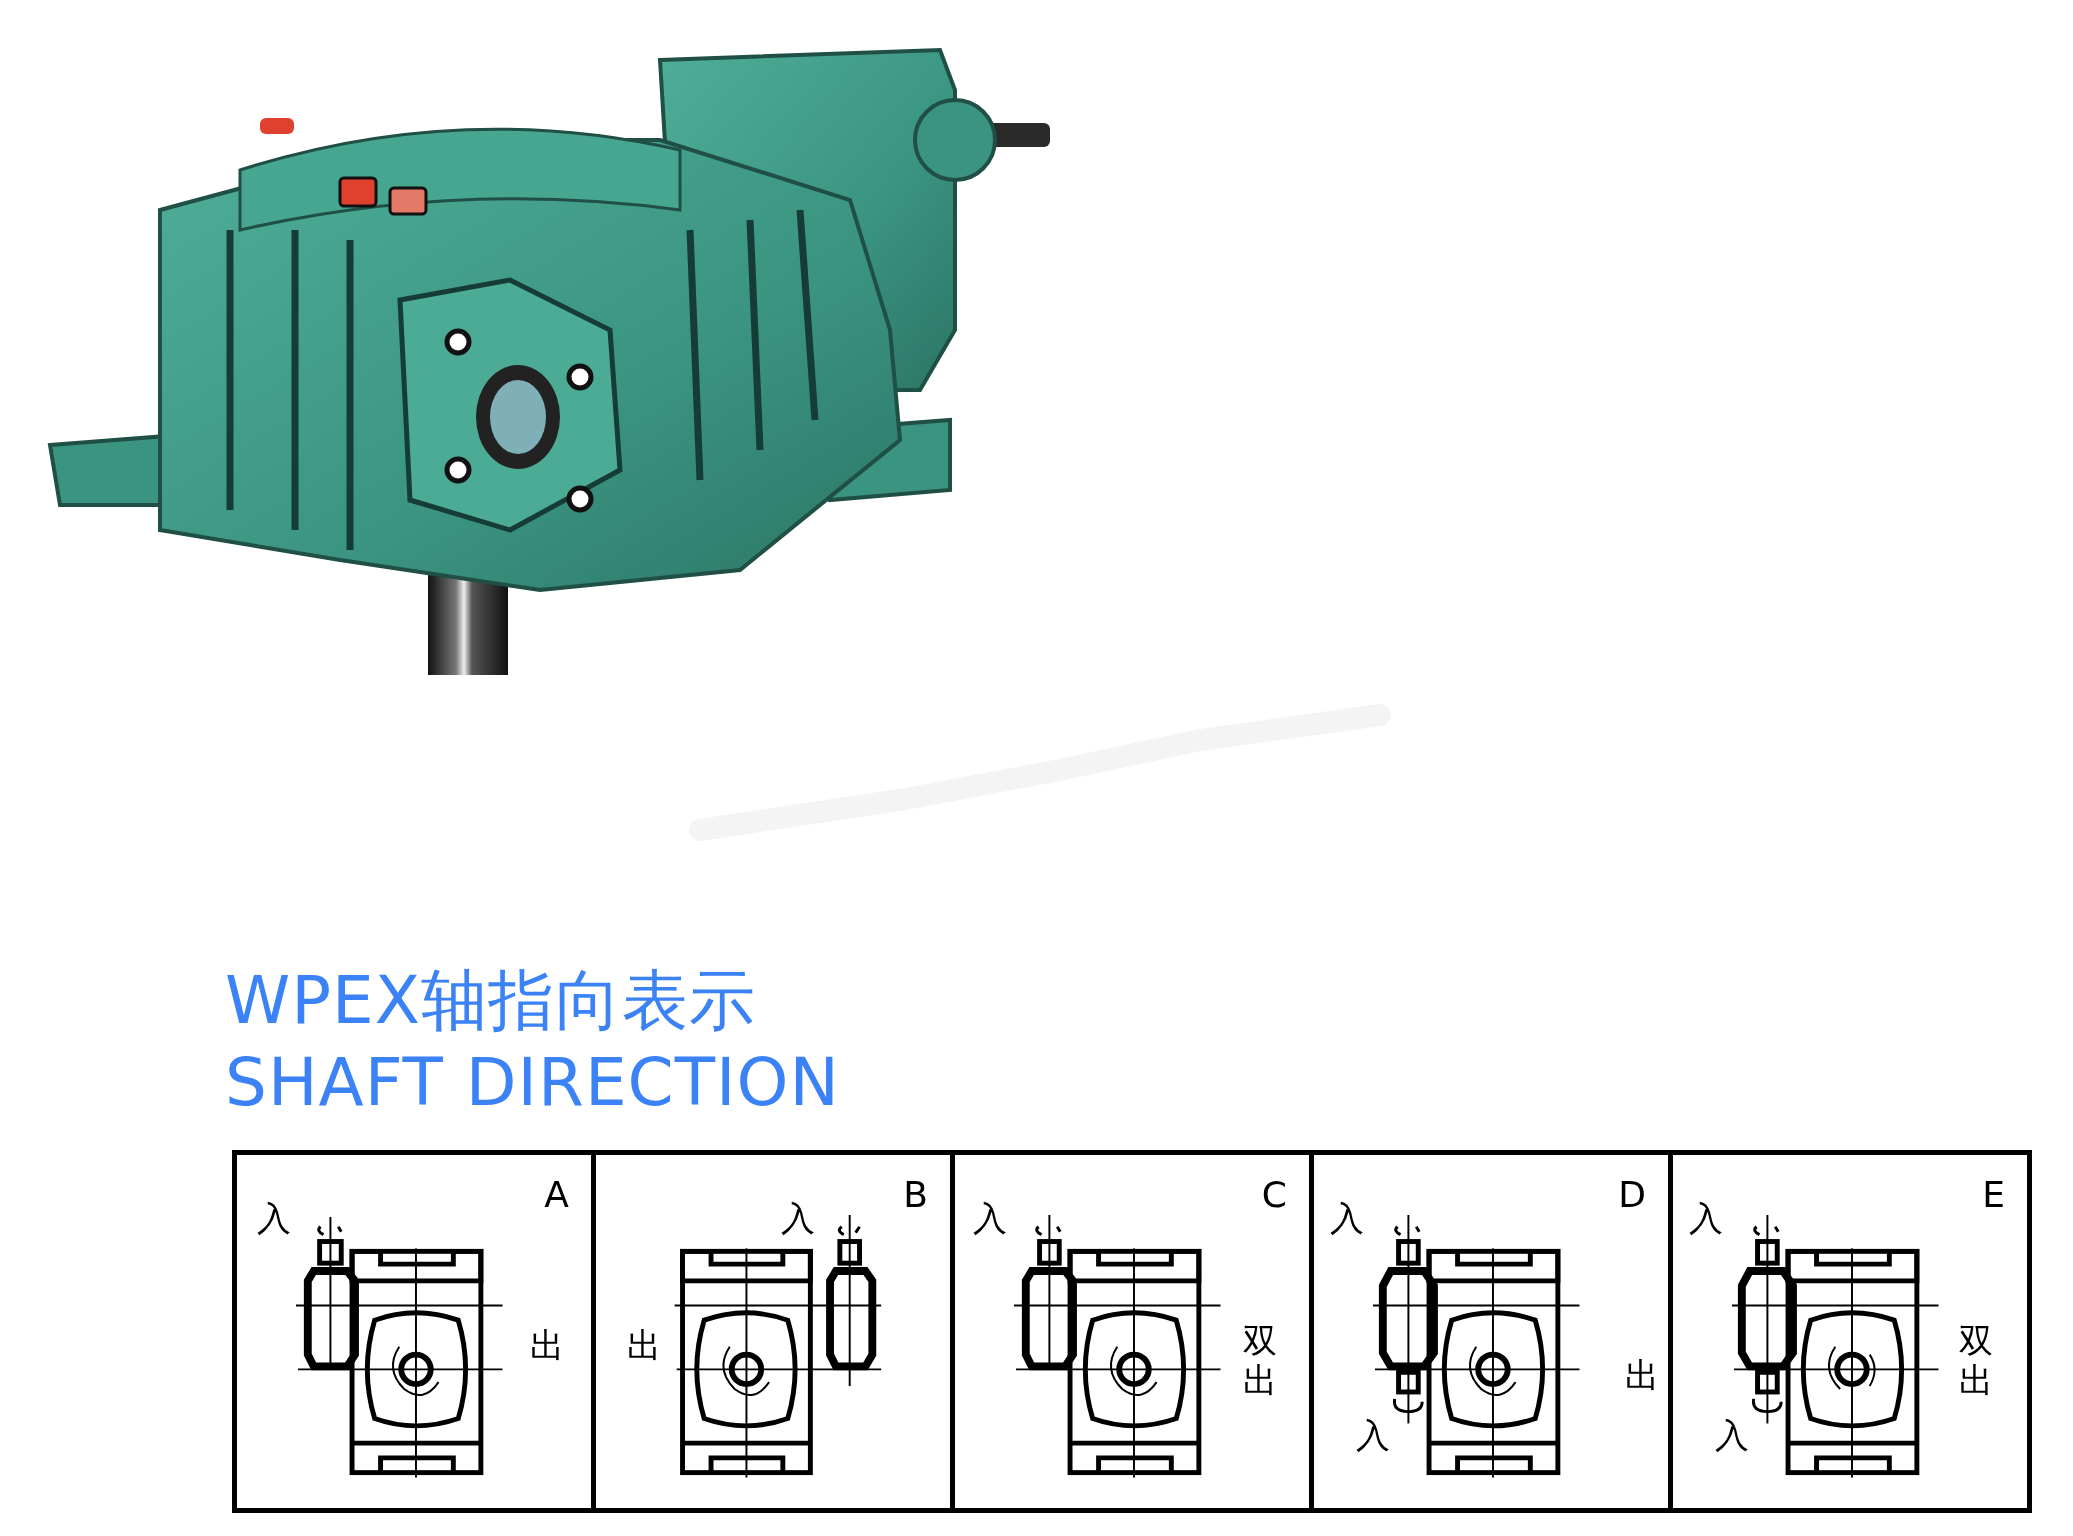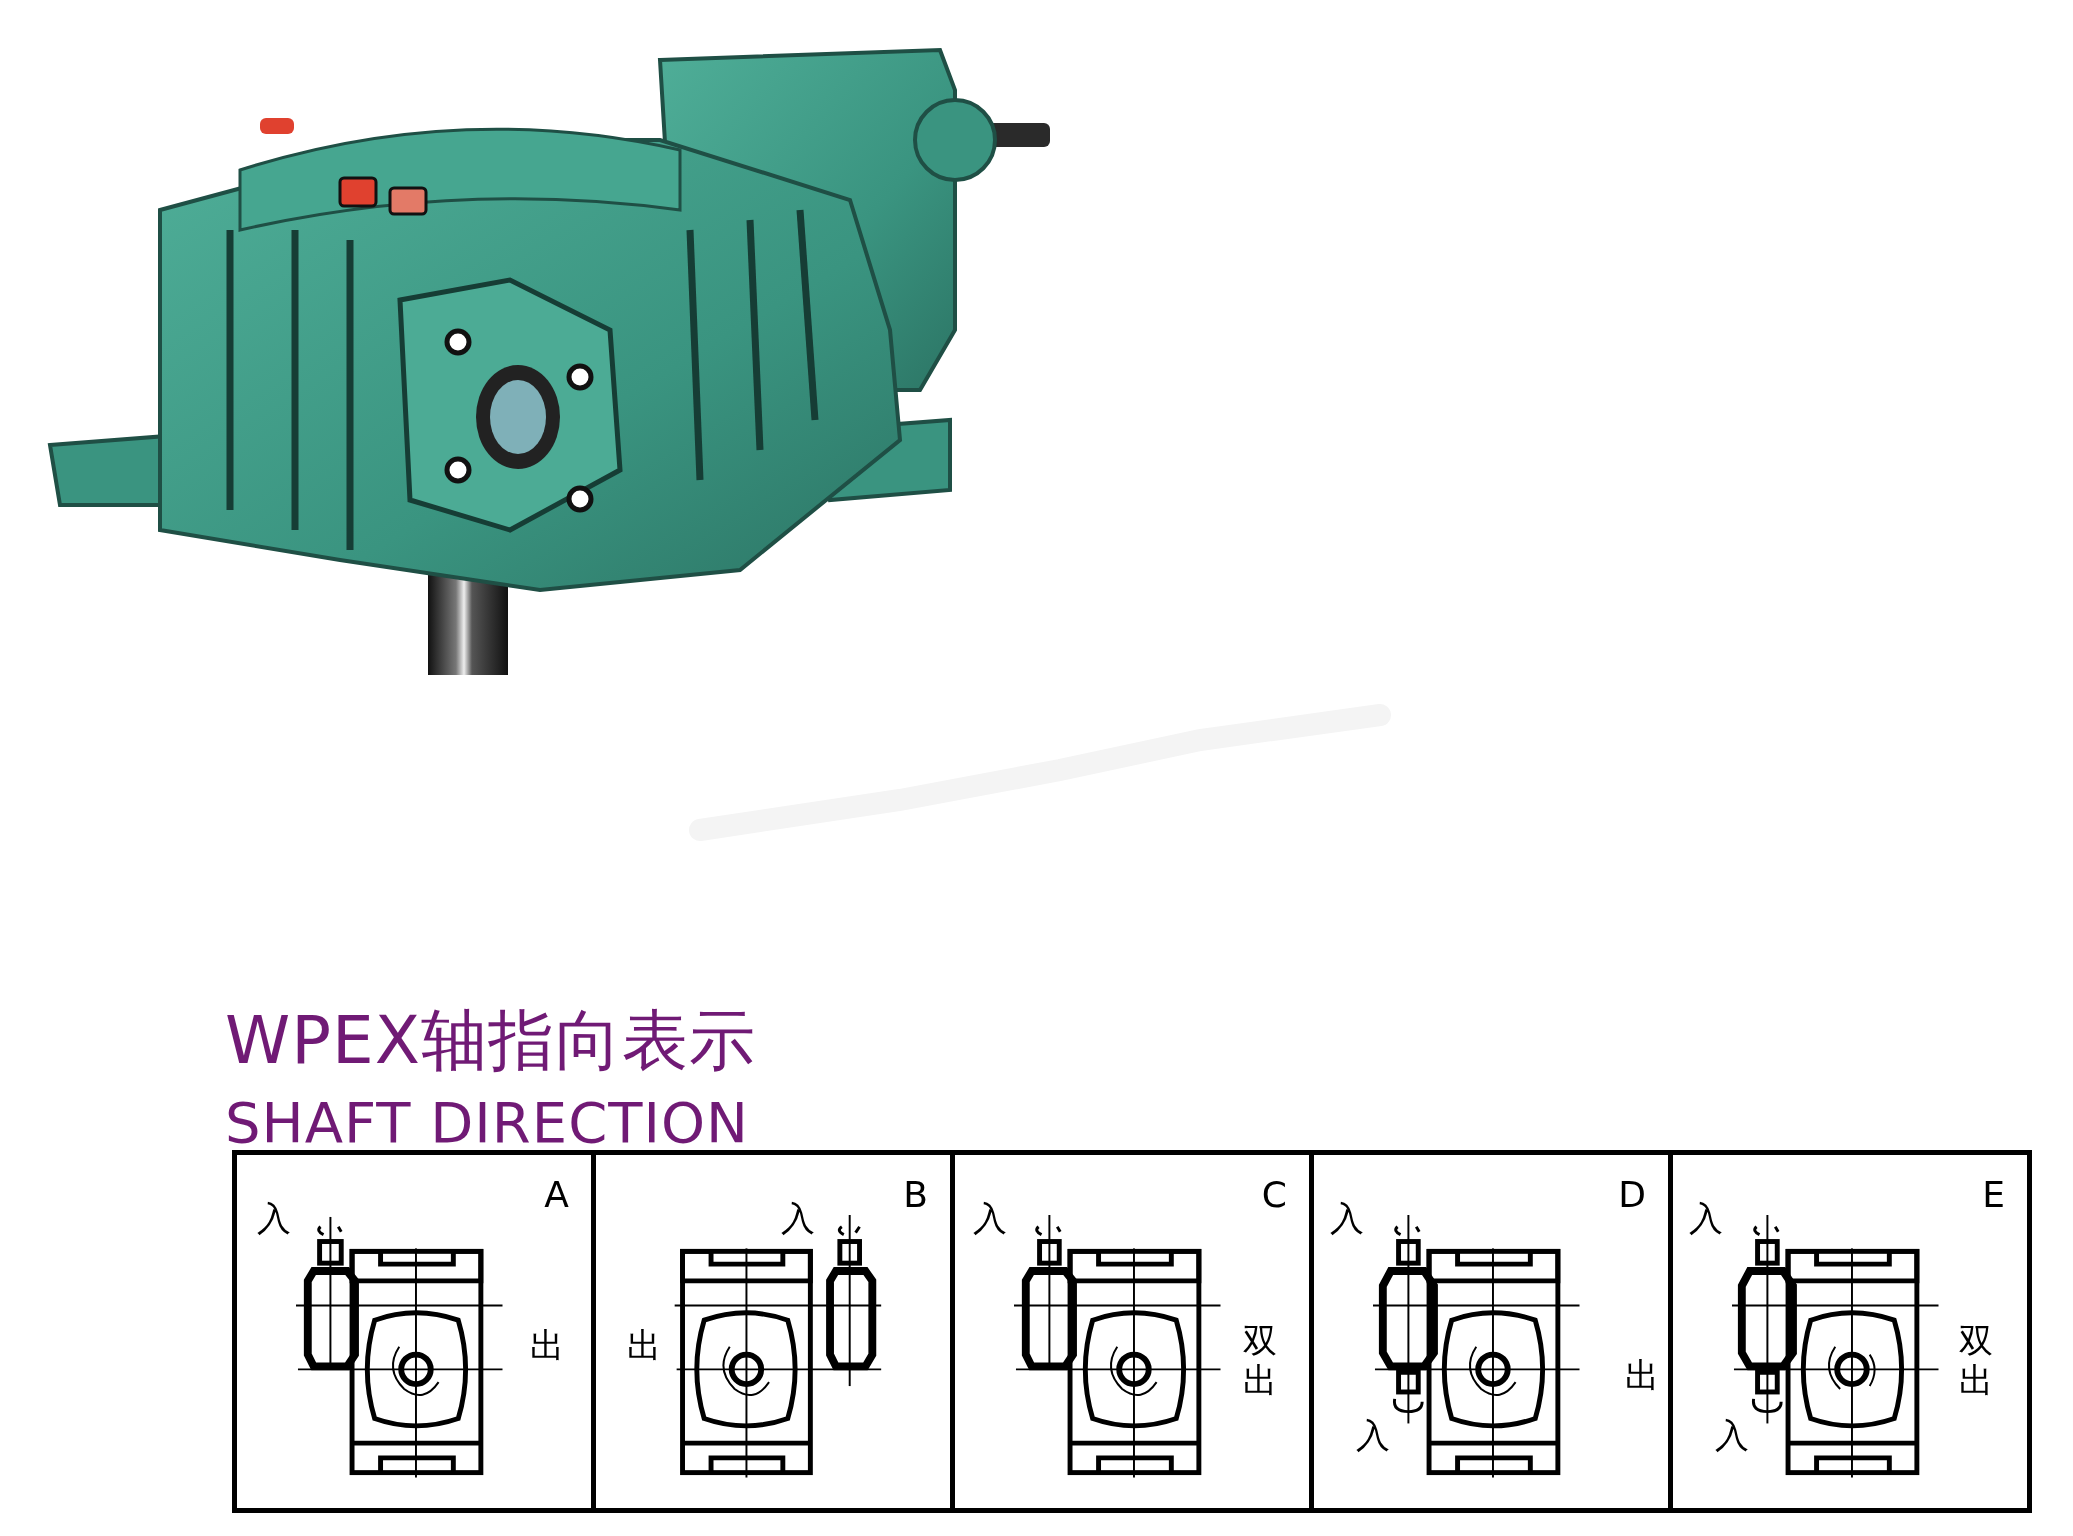--- a/index.html
+++ b/index.html
@@ -1,21 +1,21 @@
 <!DOCTYPE html>
 <html><head>
   <meta charset="utf-8">
   <style>
     html, body { margin: 0; padding: 0; background: #ffffff; }
     body { width: 2073px; height: 1536px; position: relative; overflow: hidden; font-family: "DejaVu Sans", "Liberation Sans", sans-serif; }
     .photo { position: absolute; left: 40px; top: 30px; width: 1030px; height: 650px; }
     .watermark { position: absolute; left: 680px; top: 700px; width: 720px; height: 160px; }
-    .heading { position: absolute; left: 225px; top: 965px; color: #701a75; font-family: "DejaVu Sans", "Liberation Sans", sans-serif; margin-top: 40px; }
+    .heading { position: absolute; left: 225px; top: 965px; color: #3b82f6; font-family: "DejaVu Sans", "Liberation Sans", sans-serif; }
     .heading .line1 { font-size: 66px; line-height: 72px; letter-spacing: 1px; font-weight: normal; white-space: nowrap; }
-    .heading .line2 { font-size: 56px; line-height: 80px; letter-spacing: 1px; font-weight: normal; white-space: nowrap; margin-top: 6px; }
+    .heading .line2 { font-size: 66px; line-height: 80px; letter-spacing: 1px; font-weight: normal; white-space: nowrap; margin-top: 6px; }
     .table { position: absolute; left: 232px; top: 1150px; width: 1800px; height: 363px; border: 5px solid #000; box-sizing: border-box; display: flex; }
     .cell { position: relative; flex: 1 1 0; height: 100%; border-right: 5px solid #000; box-sizing: border-box; }
     .cell:last-child { border-right: none; }
     .cell svg { position: absolute; left: 0; top: 0; width: 100%; height: 100%; }
     .cell .letter { position: absolute; top: 20px; right: 22px; font-size: 36px; line-height: 40px; color: #000; }
     .cell .lbl { position: absolute; font-size: 34px; line-height: 36px; color: #000; }
     .cell .vlbl { position: absolute; font-size: 34px; line-height: 40px; color: #000; width: 40px; text-align: center; }
   </style>
 </head>
 <body>

